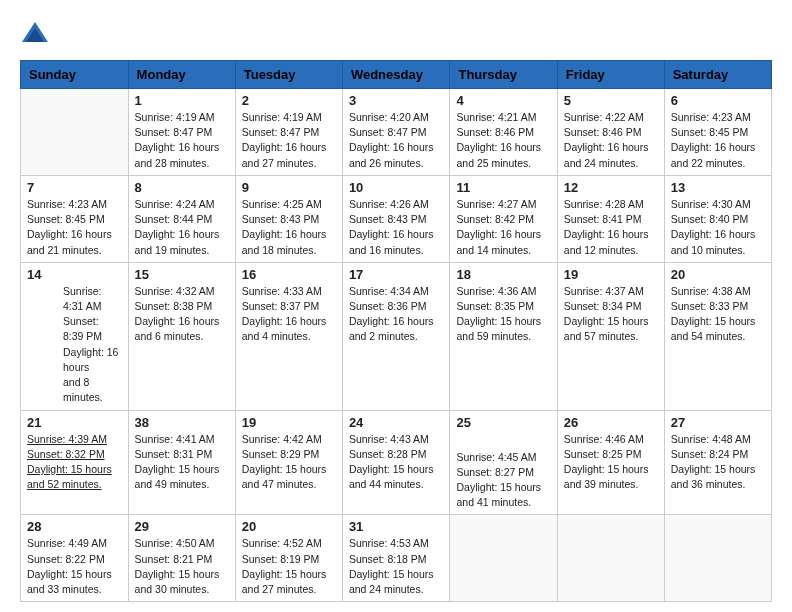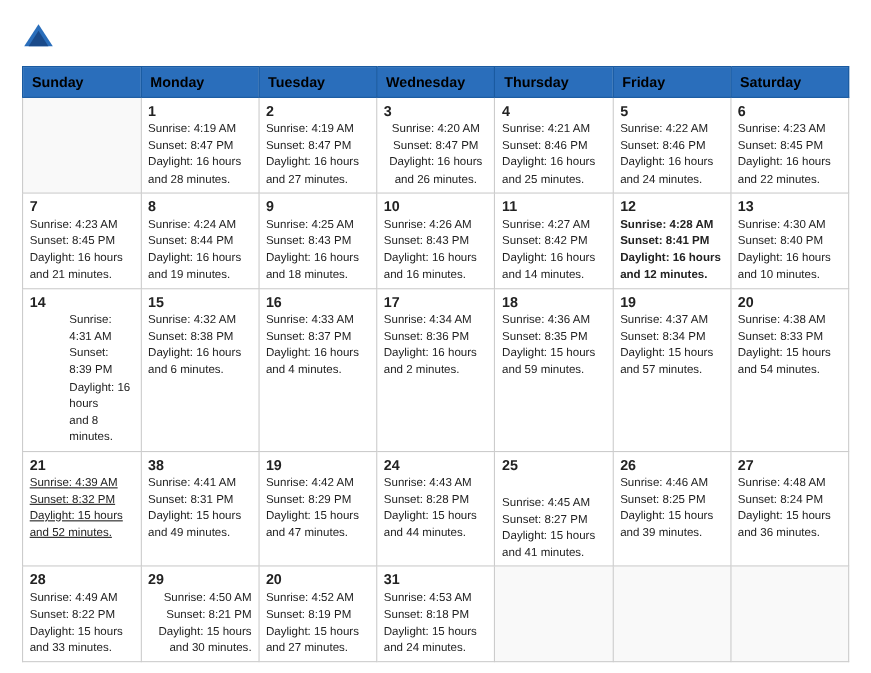--- a/index.html
+++ b/index.html
@@ -131,21 +131,21 @@
         </td>
         <td>
           <div class="day-number">2</div>
           <div class="day-info" style="white-space: pre-line;">Sunrise: 4:19 AM
 Sunset: 8:47 PM
 Daylight: 16 hours
 and 27 minutes.</div>
         </td>
         <td>
           <div class="day-number">3</div>
-          <div class="day-info" style="white-space: pre-line; text-align: center;">Sunrise: 4:20 AM
+          <div class="day-info" style="white-space: pre-line;">Sunrise: 4:20 AM
 Sunset: 8:47 PM
 Daylight: 16 hours
 and 26 minutes.</div>
         </td>
         <td>
           <div class="day-number">4</div>
           <div class="day-info" style="white-space: pre-line;">Sunrise: 4:21 AM
 Sunset: 8:46 PM
 Daylight: 16 hours
 and 25 minutes.</div>
@@ -196,21 +196,21 @@
         </td>
         <td>
           <div class="day-number">11</div>
           <div class="day-info" style="white-space: pre-line;">Sunrise: 4:27 AM
 Sunset: 8:42 PM
 Daylight: 16 hours
 and 14 minutes.</div>
         </td>
         <td>
           <div class="day-number">12</div>
-          <div class="day-info" style="white-space: pre-line; font-weight: bold;">Sunrise: 4:28 AM
+          <div class="day-info" style="white-space: pre-line;">Sunrise: 4:28 AM
 Sunset: 8:41 PM
 Daylight: 16 hours
 and 12 minutes.</div>
         </td>
         <td>
           <div class="day-number">13</div>
           <div class="day-info" style="white-space: pre-line;">Sunrise: 4:30 AM
 Sunset: 8:40 PM
 Daylight: 16 hours
 and 10 minutes.</div>
@@ -321,21 +321,21 @@
       <tr>
         <td>
           <div class="day-number">28</div>
           <div class="day-info" style="white-space: pre-line;">Sunrise: 4:49 AM
 Sunset: 8:22 PM
 Daylight: 15 hours
 and 33 minutes.</div>
         </td>
         <td>
           <div class="day-number">29</div>
-          <div class="day-info" style="white-space: pre-line; text-align: right;">Sunrise: 4:50 AM
+          <div class="day-info" style="white-space: pre-line;">Sunrise: 4:50 AM
 Sunset: 8:21 PM
 Daylight: 15 hours
 and 30 minutes.</div>
         </td>
         <td>
           <div class="day-number">20</div>
           <div class="day-info" style="white-space: pre-line;">Sunrise: 4:52 AM
 Sunset: 8:19 PM
 Daylight: 15 hours
 and 27 minutes.</div>

